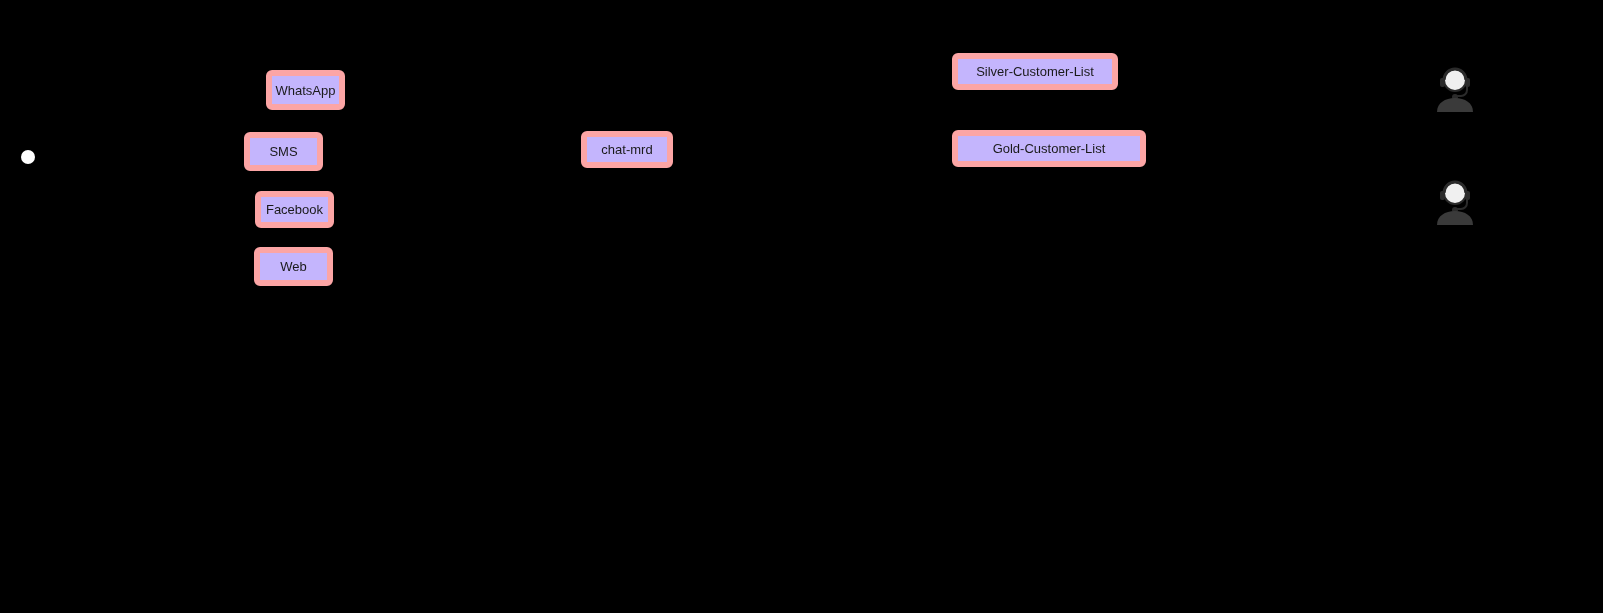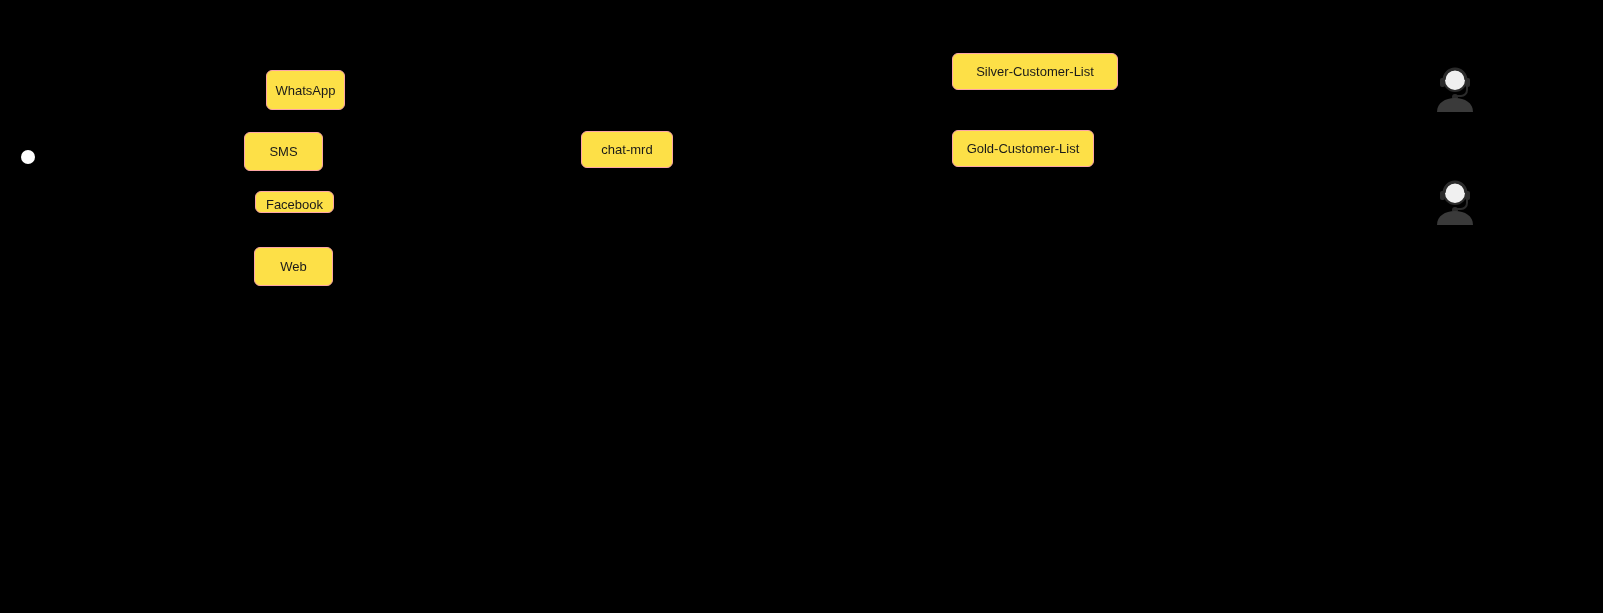--- a/index.html
+++ b/index.html
@@ -10,22 +10,22 @@
   #canvas {
     position: relative;
     width: 1603px;
     height: 613px;
     background: #000000;
     font-family: "Liberation Sans", sans-serif;
     overflow: hidden;
   }
   .node {
     position: absolute;
-    background: #fde047;
-    border: 1px solid #fca5a5;
+    background: #c4b5fd;
+    border: 6px solid #fca5a5;
     border-radius: 6px;
     color: #1a1a1a;
     font-size: 13px;
     display: flex;
     align-items: center;
     justify-content: center;
     text-align: center;
     box-sizing: border-box;
     white-space: nowrap;
   }
@@ -49,35 +49,35 @@
 <div id="canvas">
 
   <div class="dot" style="left:21px; top:150px;"></div>
 
   <div class="node" style="left:255px; top:70px; width:79px; height:40px;margin-left:11px;">
     <span>WhatsApp</span>
   </div>
   <div class="node" style="left:244px; top:132px; width:79px; height:39px;">
     <span>SMS</span>
   </div>
-  <div class="node" style="left:255px; top:191px; width:79px; height:22px;align-items:flex-end;">
+  <div class="node" style="left:255px; top:191px; width:79px; height:37px;">
     <span>Facebook</span>
   </div>
   <div class="node" style="left:254px; top:247px; width:79px; height:39px;">
     <span>Web</span>
   </div>
 
   <div class="node" style="left:581px; top:131px; width:92px; height:37px;">
     <span>chat-mrd</span>
   </div>
 
   <div class="node" style="left:952px; top:53px; width:166px; height:37px;">
     <span>Silver-Customer-List</span>
   </div>
-  <div class="node" style="left:952px; top:130px; width:142px; height:37px;">
+  <div class="node" style="left:952px; top:130px; width:194px; height:37px;">
     <span>Gold-Customer-List</span>
   </div>
 
   <div class="agent" style="left:1431px; top:64px;">
     <svg viewBox="0 0 48 48" xmlns="http://www.w3.org/2000/svg">
       <circle cx="24" cy="16" r="11" fill="#f0f0f0" stroke="#2b2b2b" stroke-width="2"></circle>
       <path d="M13 16a11 11 0 0 1 22 0" fill="none" stroke="#2b2b2b" stroke-width="3"></path>
       <rect x="9" y="14" width="5" height="9" rx="2" fill="#2b2b2b"></rect>
       <rect x="34" y="14" width="5" height="9" rx="2" fill="#2b2b2b"></rect>
       <path d="M36 22v4a6 6 0 0 1-6 6h-4" fill="none" stroke="#2b2b2b" stroke-width="2"></path>

